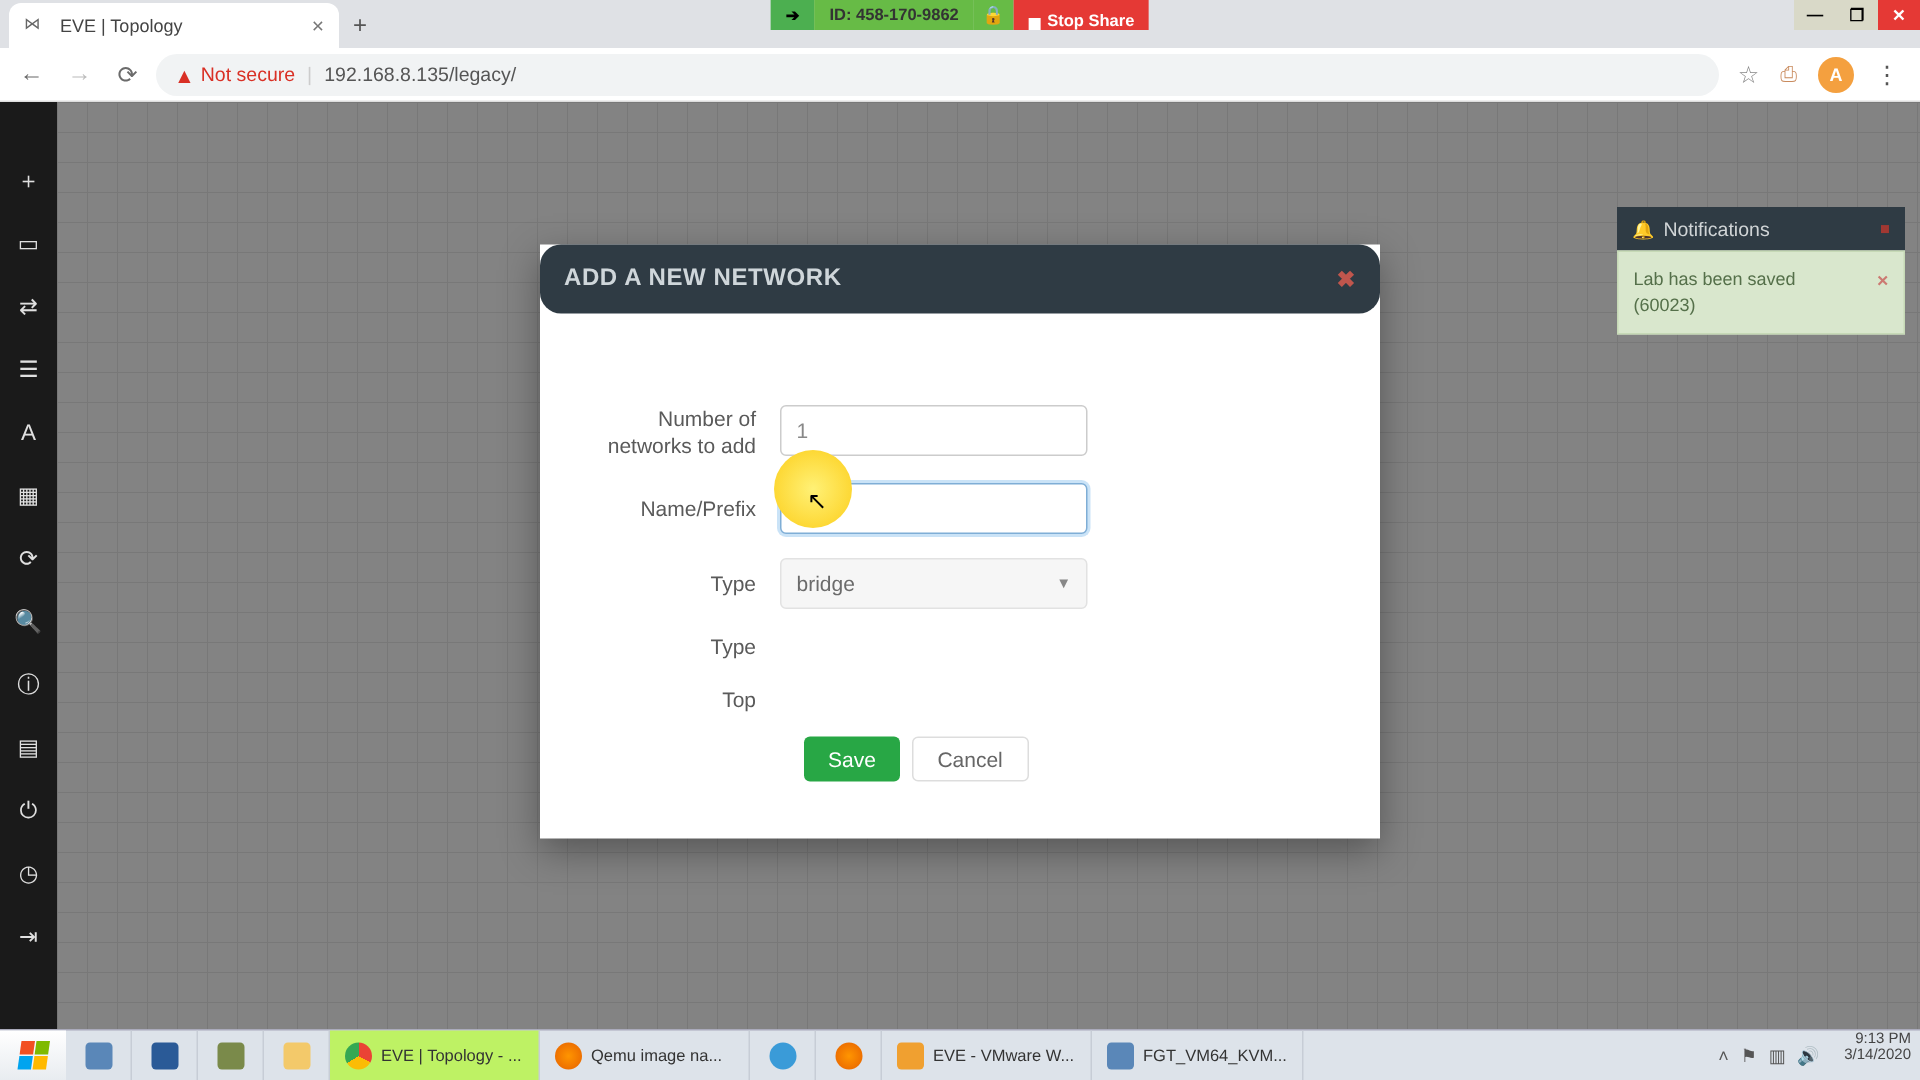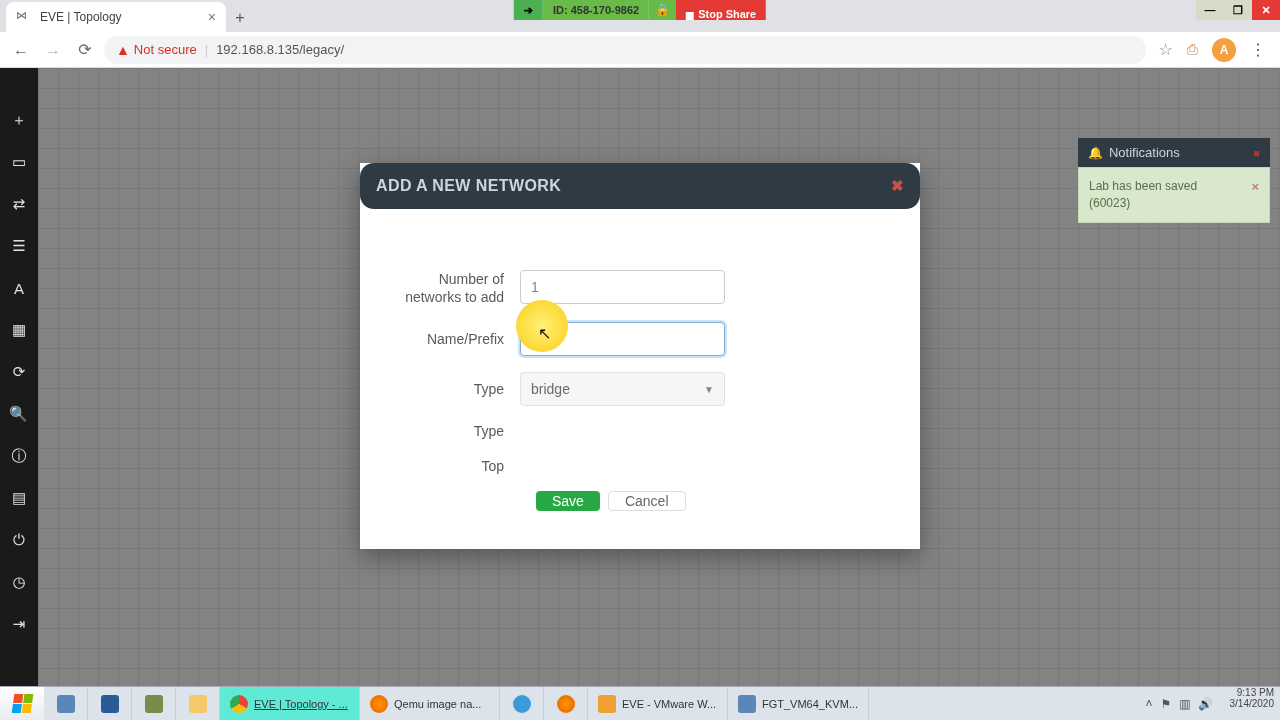--- a/index.html
+++ b/index.html
@@ -62,41 +62,41 @@
 .modal-body { padding: 22px 30px 38px 30px; margin-top: 39px; }
 .form-row { display: flex; align-items: center; margin-bottom: 16px; }
 .form-row.multi { align-items: flex-start; }
 .form-label { width: 130px; text-align: right; padding-right: 16px; font-size: 14px; color: #5a5a5a; line-height: 1.3; }
 .form-ctrl { flex: 1; position: relative; }
 .txt-input { width: 205px; height: 34px; border: 1px solid #ccc; border-radius: 4px; padding: 0 10px; font-size: 14px; color: #888; }
 .txt-input.focused { border: 1px solid #7faed6; box-shadow: 0 0 0 2px rgba(102,175,233,0.35); color: #6b6b6b; }
 .select-wrap { width: 205px; height: 34px; border: 1px solid #e2e2e2; border-radius: 4px; background: #f6f6f6; display: flex; align-items: center; padding: 0 10px; font-size: 14px; color: #6b6b6b; position: relative; }
 .select-caret { position: absolute; right: 10px; font-size: 10px; color: #888; }
 .btn-row { margin-left: 146px; display: flex; gap: 8px; margin-top: 4px; }
-.btn { height: 20px; padding: 0 16px; border-radius: 4px; border: none; font-size: 14px; display: flex; align-items: center; }
+.btn { height: 30px; padding: 0 16px; border-radius: 4px; border: none; font-size: 14px; display: flex; align-items: center; }
 .btn-save { background: #28a745; color: #fff; font-weight: 500; }
 .btn-cancel { background: #fff; border: 1px solid #ddd; color: #666; }
 
 
 .highlight { position: absolute; width: 52px; height: 52px; background: radial-gradient(circle, #fff176 0%, #fdd835 70%, rgba(253,216,53,0) 100%); border-radius: 50%; pointer-events: none; }
 .cursor-arrow { position: absolute; font-size: 16px; color: #000; transform: translate(-2px,-2px); pointer-events: none; }
 
 
 .notif-panel { position: absolute; right: 10px; top: 70px; width: 192px; }
 .notif-head { background: #2f3b44; color: #d0d4d6; font-size: 13px; padding: 7px 10px; display: flex; align-items: center; gap: 6px; }
 .notif-head .bell { font-size: 12px; }
 .notif-head .closebox { margin-left: auto; color: #a13832; font-size: 11px; }
 .notif-item { background: #d9e7cd; border: 1px solid #c6d9b6; color: #55704a; font-size: 12px; padding: 10px 10px; display: flex; align-items: flex-start; gap: 18px; line-height: 1.4; }
 .notif-item .x { margin-left: auto; color: #cc7a72; font-size: 13px; font-weight: bold; }
 
 
 .taskbar { height: 34px; background: #dde3ea; display: flex; align-items: stretch; border-top: 1px solid #aab; }
 .tb-btn { display: flex; align-items: center; gap: 6px; padding: 0 8px; border-right: 1px solid #c7cdd6; font-size: 11px; color: #333; min-width: 44px; justify-content: center; }
 .tb-btn.wide { min-width: 140px; justify-content: flex-start; padding: 0 10px; }
-.tb-btn.active { background: #5eead4; text-decoration: underline; }
+.tb-btn.active { background: #bef264; }
 .tb-start { width: 44px; background: linear-gradient(#fff,#e8ecf0); display: flex; align-items: center; justify-content: center; }
 .win-logo { display: grid; grid-template-columns: 9px 9px; grid-template-rows: 9px 9px; gap: 1px; transform: skewX(-8deg); }
 .win-logo span:nth-child(1){ background:#f25022;} .win-logo span:nth-child(2){background:#7fba00;}
 .win-logo span:nth-child(3){background:#00a4ef;} .win-logo span:nth-child(4){background:#ffb900;}
 .tb-icon-generic { width: 18px; height: 18px; border-radius: 3px; display: inline-block; }
 .tb-spacer { flex: 1; }
 .tb-tray { display: flex; align-items: center; gap: 8px; padding: 0 10px; font-size: 11px; color: #444; }
 .tb-tray .tray-ic { font-size: 12px; color: #555; }
 .tb-clock { text-align: right; line-height: 1.1; font-size: 10px; padding: 0 6px; color: #444; }
 </style>

